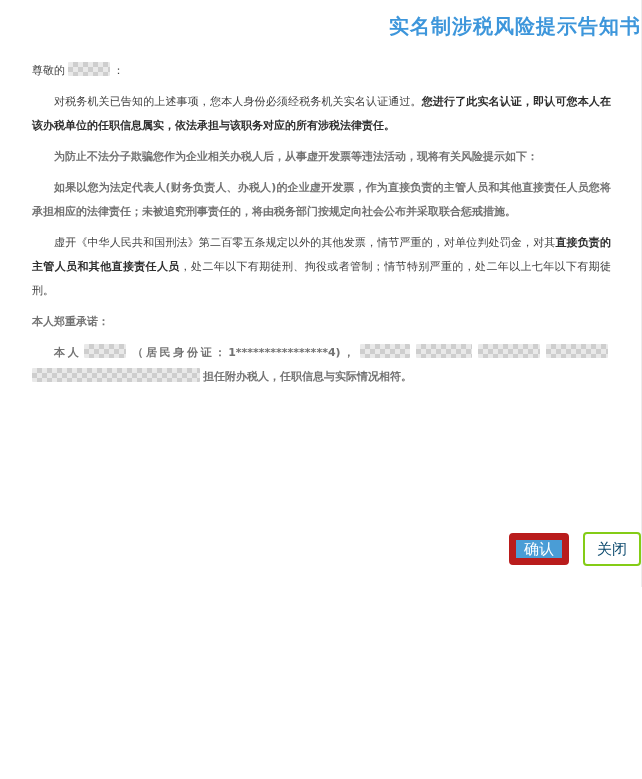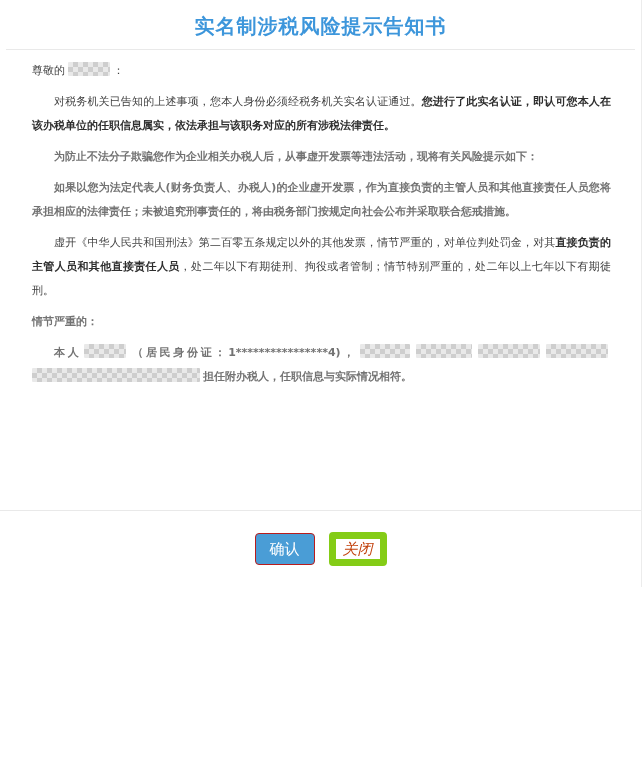--- a/index.html
+++ b/index.html
@@ -8,20 +8,21 @@
     width: 642px; height: 779px;
     font-family: "DejaVu Sans", "Liberation Sans", sans-serif;
     color: #3f3f3f;
     overflow: hidden;
   }
   .dialog {
     width: 642px; height: 587px;
     display: flex; flex-direction: column;
     background: #fff;
     border-right: 1px solid #ececec;
+    align-items: flex-end;
   }
   .header { padding: 13px 0 9px; text-align: center; flex: 0 0 auto; }
   .title {
     color: #3d96db;
     font-size: 20px;
     font-weight: bold;
     letter-spacing: 1px;
   }
   .h-divider { height: 1px; background: #e9e9e9; margin: 0 6px; flex: 0 0 auto; }
   .body {
@@ -59,29 +60,28 @@
   .btn {
     font-family: inherit;
     font-size: 15px;
     border-radius: 4px;
     cursor: pointer;
     padding: 0;
   }
   .btn-primary {
     width: 60px; height: 32px;
     background: #4a9dd6;
-    border: 1px solid #b91c1c;
+    border: 7px solid #b91c1c;
     color: #ffffff;
   }
   .btn-ghost {
     width: 58px; height: 34px;
     background: #ffffff;
-    border: 7px solid #84cc16;
-    color: #c2410c;
-    font-style: italic;
+    border: 2px solid #84cc16;
+    color: #0c4a6e;
   }
 </style>
 </head>
 <body>
 
 <div class="dialog">
 
   <div class="header">
     <span class="title">实名制涉税风险提示告知书</span>
   </div>
@@ -95,21 +95,21 @@
     <p class="indent"><span>对税务机关已告知的上述事项，您本人身份必须经税务机关实名认证通过。</span><b>您进行了此实名认证，即认可您本人在该办税单位的任职信息属实，依法承担与该职务对应的所有涉税法律责任。</b></p>
 
     <p class="indent bold">为防止不法分子欺骗您作为企业相关办税人后，从事虚开发票等违法活动，现将有关风险提示如下：</p>
 
 
     <p class="indent bold">如果以您为法定代表人(财务负责人、办税人)的企业虚开发票，作为直接负责的主管人员和其他直接责任人员您将承担相应的法律责任；未被追究刑事责任的，将由税务部门按规定向社会公布并采取联合惩戒措施。</p>
 
     <p class="indent"><span>虚开《中华人民共和国刑法》第二百零五条规定以外的其他发票，情节严重的，对单位判处罚金，对其</span><b>直接负责的主管人员和其他直接责任人员</b><span>，处二年以下有期徒刑、拘役或者管制；情节特别严重的，处二年以上七年以下有期徒刑。</span></p>
 
 
-    <p class="bold">情节严重的：</p>
+    <p class="bold">本人郑重承诺：</p>
 
     <p class="indent bold"><span>本人</span><span class="redact rw-sm"></span><span>（居民身份证：1****************4)</span><span>，</span><span class="redact rw-md"></span><span class="redact rw-md2"></span><span class="redact rw-md3"></span><span class="redact rw-md3"></span><span class="redact rw-lg"></span><span>担任附办税人，任职信息与实际情况相符。</span></p>
 
 
   </div>
 
   <div class="f-divider"></div>
 
   <div class="footer">
     <button class="btn btn-primary">确认</button>

